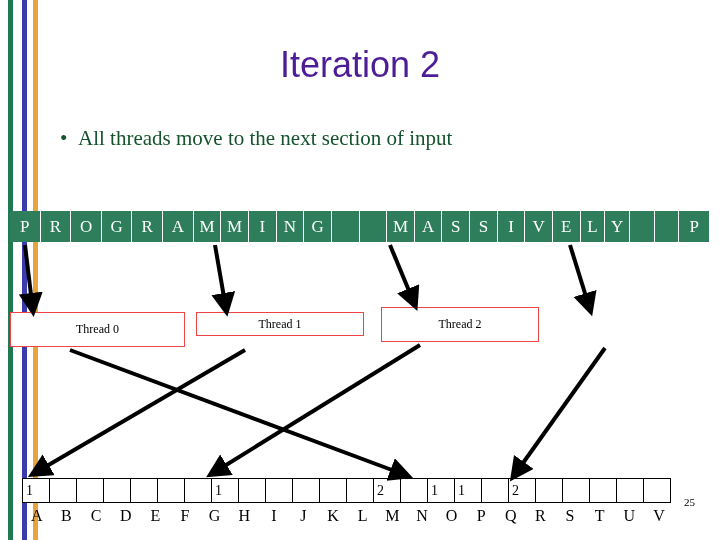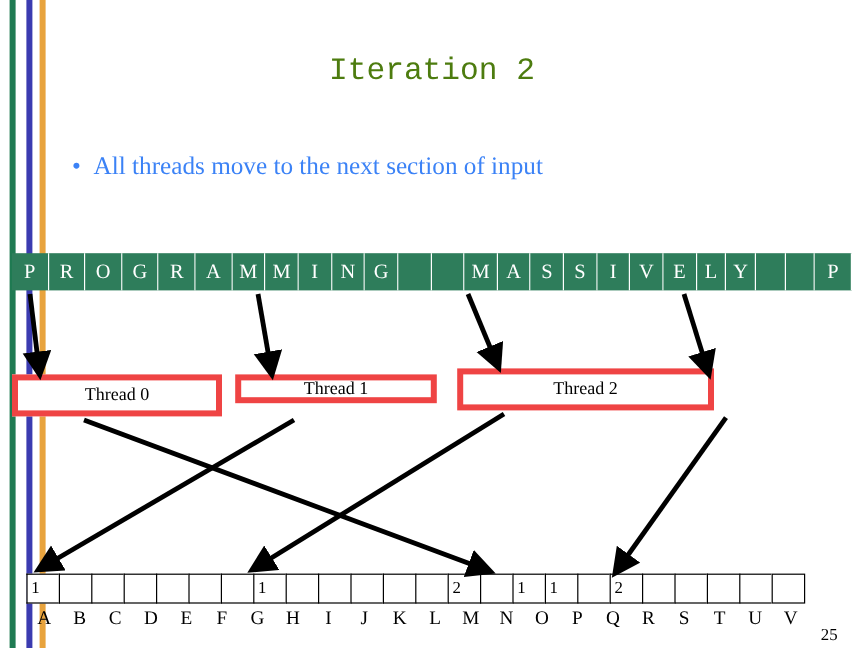--- a/index.html
+++ b/index.html
@@ -12,27 +12,27 @@
   }
   .stage{position:absolute;left:0;top:0;width:720px;height:540px;}
 
   
   .bar-blue{position:absolute;left:22px;top:0;width:5px;height:540px;background:#3b3bb0;}
   .bar-orange{position:absolute;left:33px;top:0;width:5px;height:540px;background:#e8a33d;}
   .bar-green{position:absolute;left:8px;top:0;width:5px;height:540px;background:#1f7a52;}
 
   .title{
     position:absolute;left:0;top:44px;width:720px;
-    text-align:center;font-size:26px;color:#4d7c0f;
-    font-family:Liberation Mono, monospace;
+    text-align:center;font-size:36px;color:#4c1d95;
+    font-family:Liberation Sans, sans-serif;
   }
 
   .bullet{
     position:absolute;left:60px;top:126px;width:620px;
-    font-size:21px;color:#3b82f6;
+    font-size:21px;color:#14532d;
     font-family:"Liberation Serif", serif;
   }
   .bullet .dot{display:inline-block;width:18px;}
 
   
   .strip{
     position:absolute;left:10px;top:211px;height:31px;width:700px;
     display:flex;
   }
   .cell{
@@ -43,29 +43,29 @@
     color:#ffffff;
     font-size:17px;
     display:flex;align-items:center;justify-content:center;
     font-family:"Liberation Serif", serif;
   }
 
   
   .thread{
     position:absolute;
     box-sizing:border-box;
-    border:5px solid #ef4444;
+    border:1px solid #ef4444;
     background:#ffffff;
     display:flex;align-items:center;justify-content:center;
-    font-size:15px;color:#000;
+    font-size:12px;color:#000;
     font-family:"Liberation Serif", serif;
   }
   #th0{left:10px;top:312px;width:175px;height:35px;}
   #th1{left:196px;top:312px;width:168px;height:24px;}
-  #th2{left:381px;top:307px;width:214px;height:35px;}
+  #th2{left:381px;top:307px;width:158px;height:35px;}
   #th3{left:568px;top:312px;width:148px;height:33px;}
 
   
   .outrow{
     position:absolute;left:22px;top:478px;height:25px;width:652px;
     display:flex;
   }
   .ocell{
     box-sizing:border-box;
     height:25px;
@@ -85,22 +85,22 @@
     display:flex;
   }
   .lcell{
     height:22px;
     font-size:16px;color:#000;
     display:flex;align-items:center;justify-content:center;
     font-family:"Liberation Serif", serif;
   }
 
   .pagenum{
-    position:absolute;left:684px;top:522px;
-    font-size:14px;color:#000;
+    position:absolute;left:684px;top:496px;
+    font-size:11px;color:#000;
     font-family:"Liberation Serif", serif;
   }
 
   svg.arrows{position:absolute;left:0;top:0;width:720px;height:540px;pointer-events:none;}
 </style>
 </head>
 <body>
 
 <div class="stage">
 

